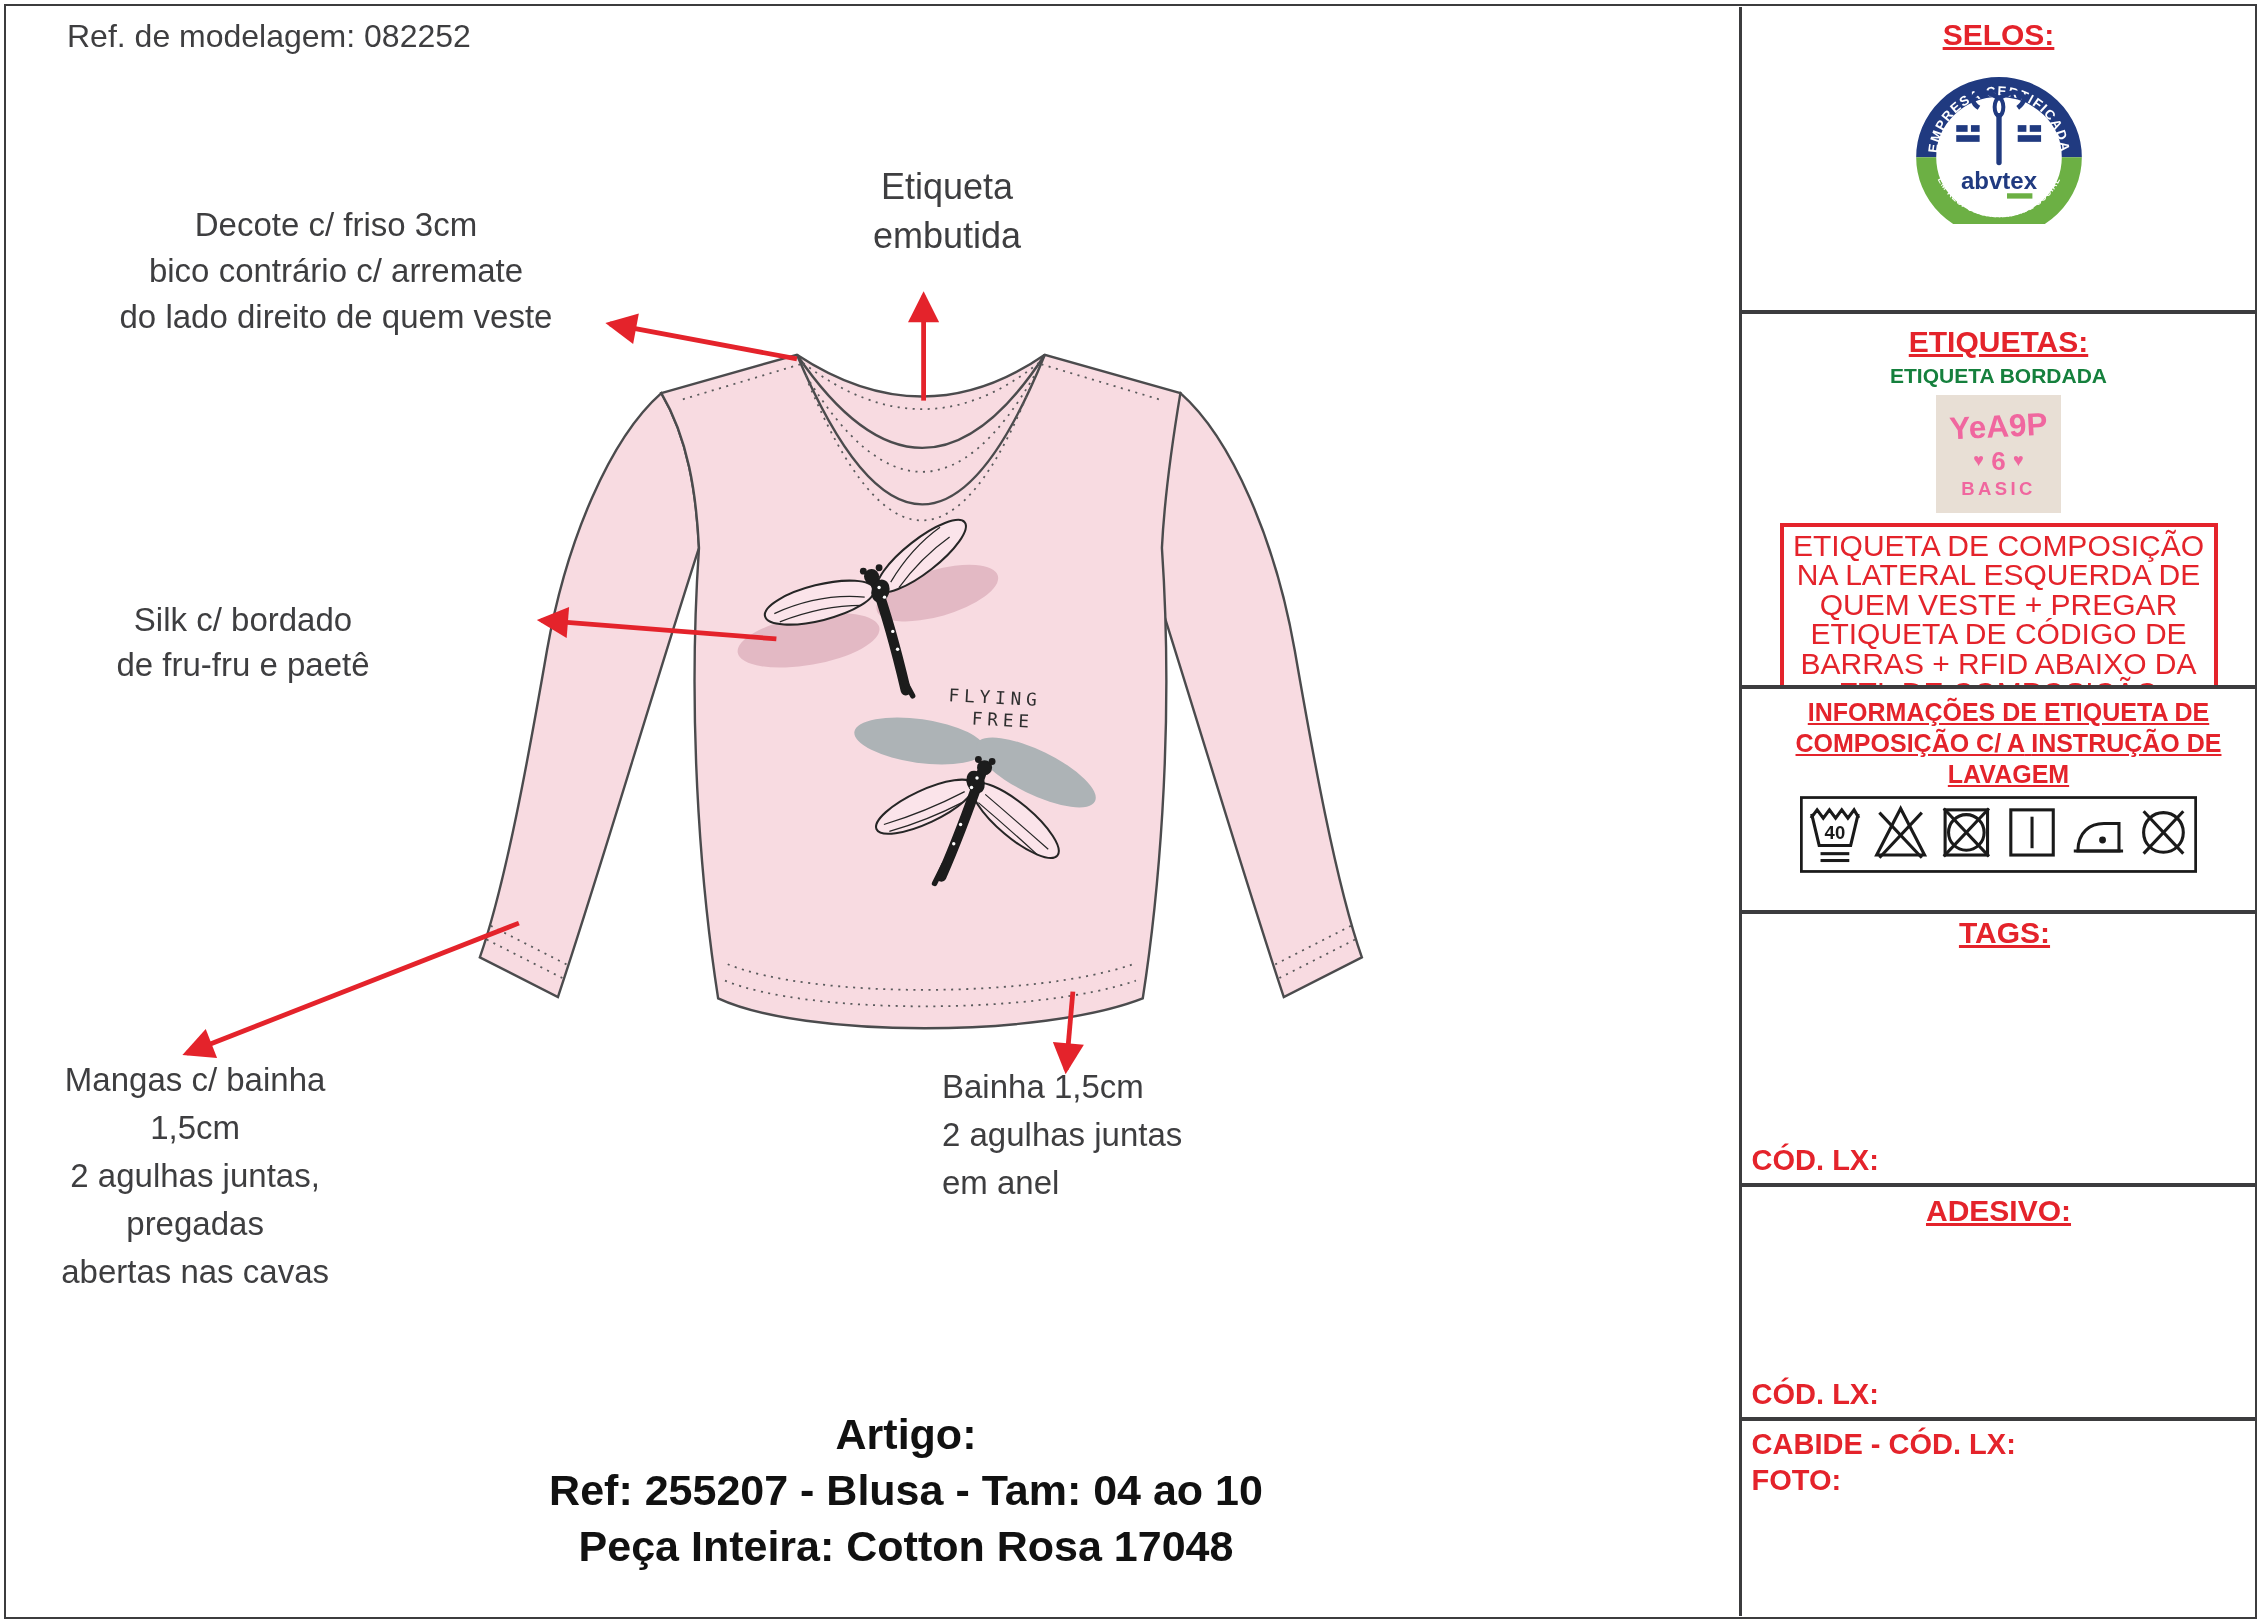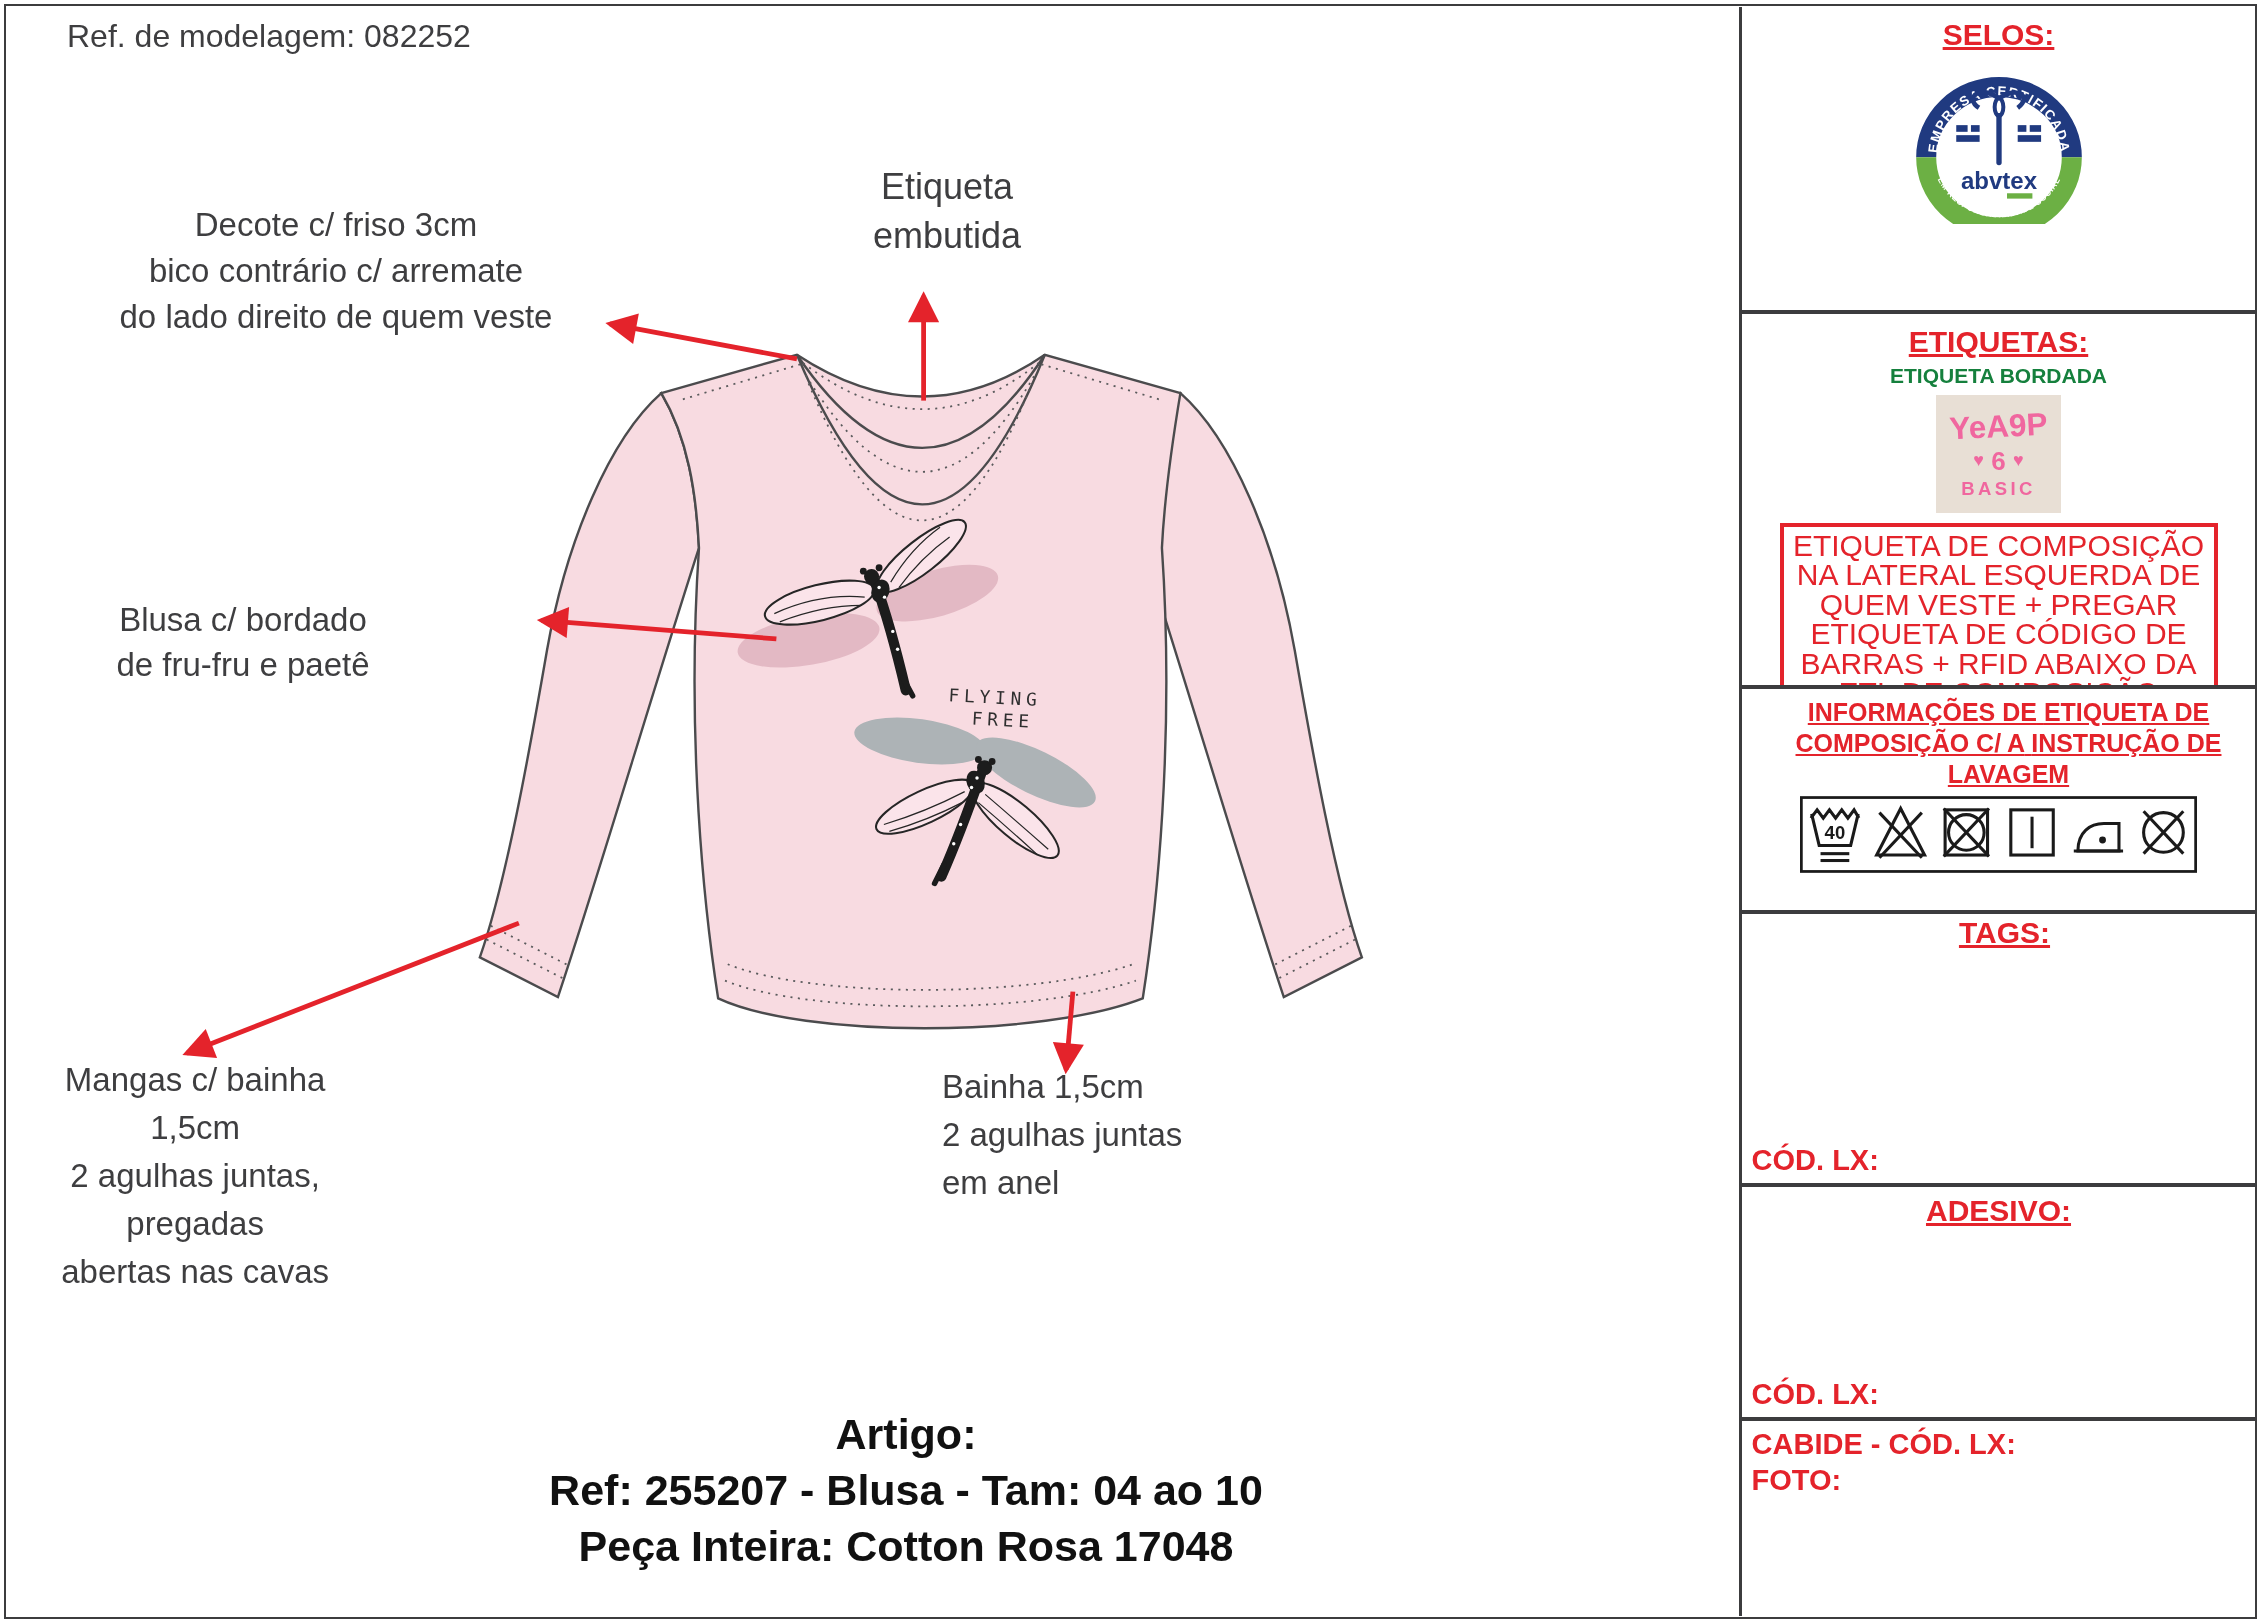--- a/index.html
+++ b/index.html
@@ -165,21 +165,21 @@
     <span class="ln">bico contrário c/ arremate</span>
     <span class="ln">do lado direito de quem veste</span>
   </div>
 
   <div class="ann etiq">
     <span class="ln">Etiqueta</span>
     <span class="ln">embutida</span>
   </div>
 
   <div class="ann silk">
-    <span class="ln">Blusa c/ bordado</span>
+    <span class="ln">Silk c/ bordado</span>
     <span class="ln">de fru-fru e paetê</span>
   </div>
 
   <div class="ann mangas">
     <span class="ln">Mangas c/ bainha 1,5cm</span>
     <span class="ln">2 agulhas juntas, pregadas</span>
     <span class="ln">abertas nas cavas</span>
   </div>
 
   <div class="ann bainha">

